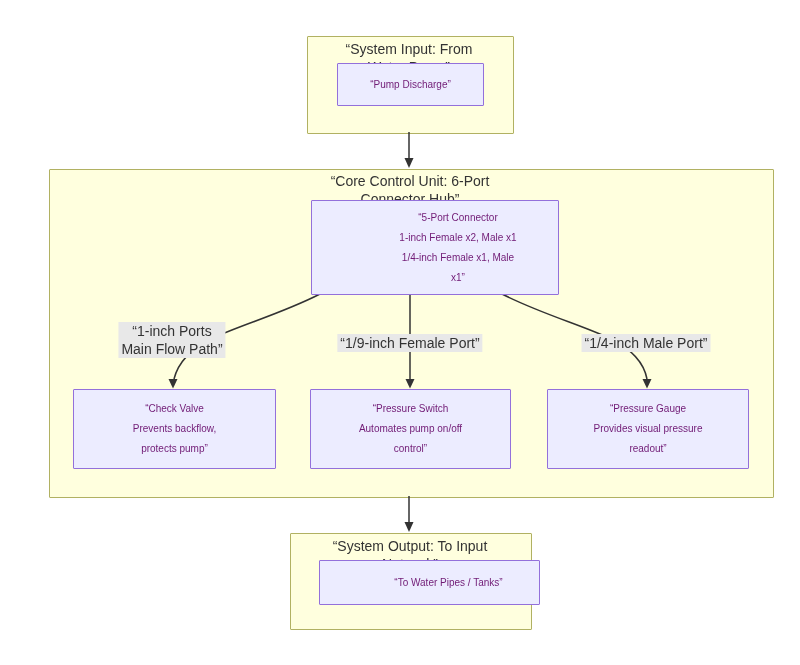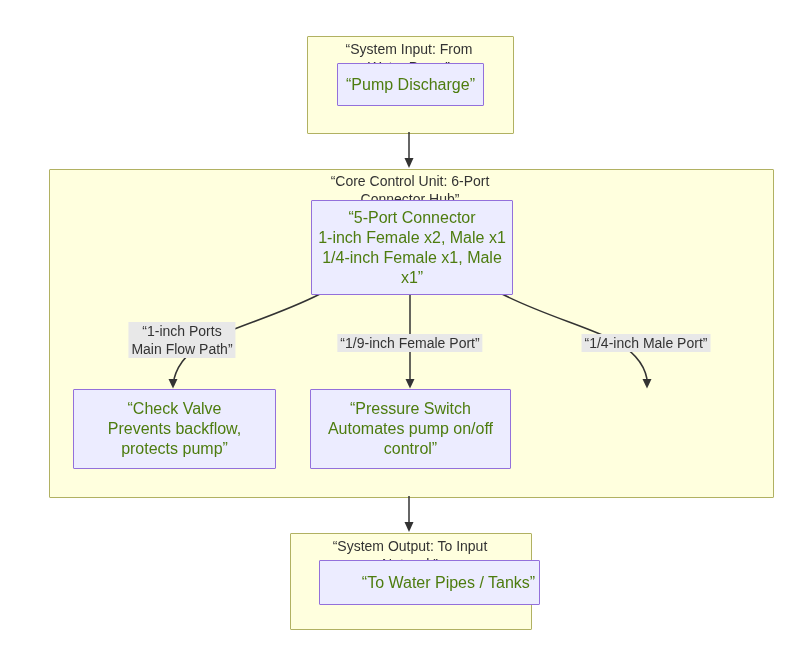--- a/index.html
+++ b/index.html
@@ -44,24 +44,24 @@
   .node {
     position: absolute;
     z-index: 3;
     background: #ececff;
     border: 1.5px solid #9370db;
     border-radius: 1px;
     display: flex;
     align-items: center;
     justify-content: center;
     text-align: center;
-    font-size: 16px;
+    font-size: 10px;
     line-height: 20px;
     white-space: pre-line;
-    color: #4d7c0f;
+    color: #701a75;
   }
   .edge-label {
     position: absolute;
     z-index: 4;
     transform: translate(-50%, -50%);
     background: #e8e8e8;
     padding: 0 3px;
     text-align: center;
     font-size: 14px;
     line-height: 18px;
@@ -97,32 +97,35 @@
 
   <div class="cluster-title" style="left:400px; top:40px;">“System Input: From
 Water Pump”</div>
   <div class="cluster-title" style="left:401px; top:172px;">“Core Control Unit: 6-Port
 Connector Hub”</div>
   <div class="cluster-title" style="left:401px; top:537px;">“System Output: To Input
 Network”</div>
 
   <div class="node" style="left:328px; top:63px; width:145px; height:41px;">“Pump Discharge”</div>
 
-  <div class="node" style="left:302px; top:200px; width:200px; height:93px;">“5-Port Connector
+  <div class="node" style="left:302px; top:200px; width:200px; height:93px;padding-left:46px;">“5-Port Connector
 1-inch Female x2, Male x1
 1/4-inch Female x1, Male
 x1”</div>
 
   <div class="node" style="left:301px; top:389px; width:199px; height:78px;">“Pressure Switch
 Automates pump on/off
 control”</div>
   <div class="node" style="left:64px; top:389px; width:201px; height:78px;">“Check Valve
 Prevents backflow,
 protects pump”</div>
+  <div class="node" style="left:538px; top:389px; width:200px; height:78px;">“Pressure Gauge
+Provides visual pressure
+readout”</div>
 
   <div class="node" style="left:310px; top:560px; width:181px; height:43px;padding-left:38px;">“To Water Pipes / Tanks”</div>
 
-  <div class="edge-label" style="left:173px; top:340px;">“1-inch Ports
+  <div class="edge-label" style="left:163px; top:340px;">“1-inch Ports
 Main Flow Path”</div>
   <div class="edge-label" style="left:401px; top:343px;">“1/9-inch Female Port”</div>
   <div class="edge-label" style="left:637px; top:343px;">“1/4-inch Male Port”</div>
 
 </div>
 
 </body></html>

